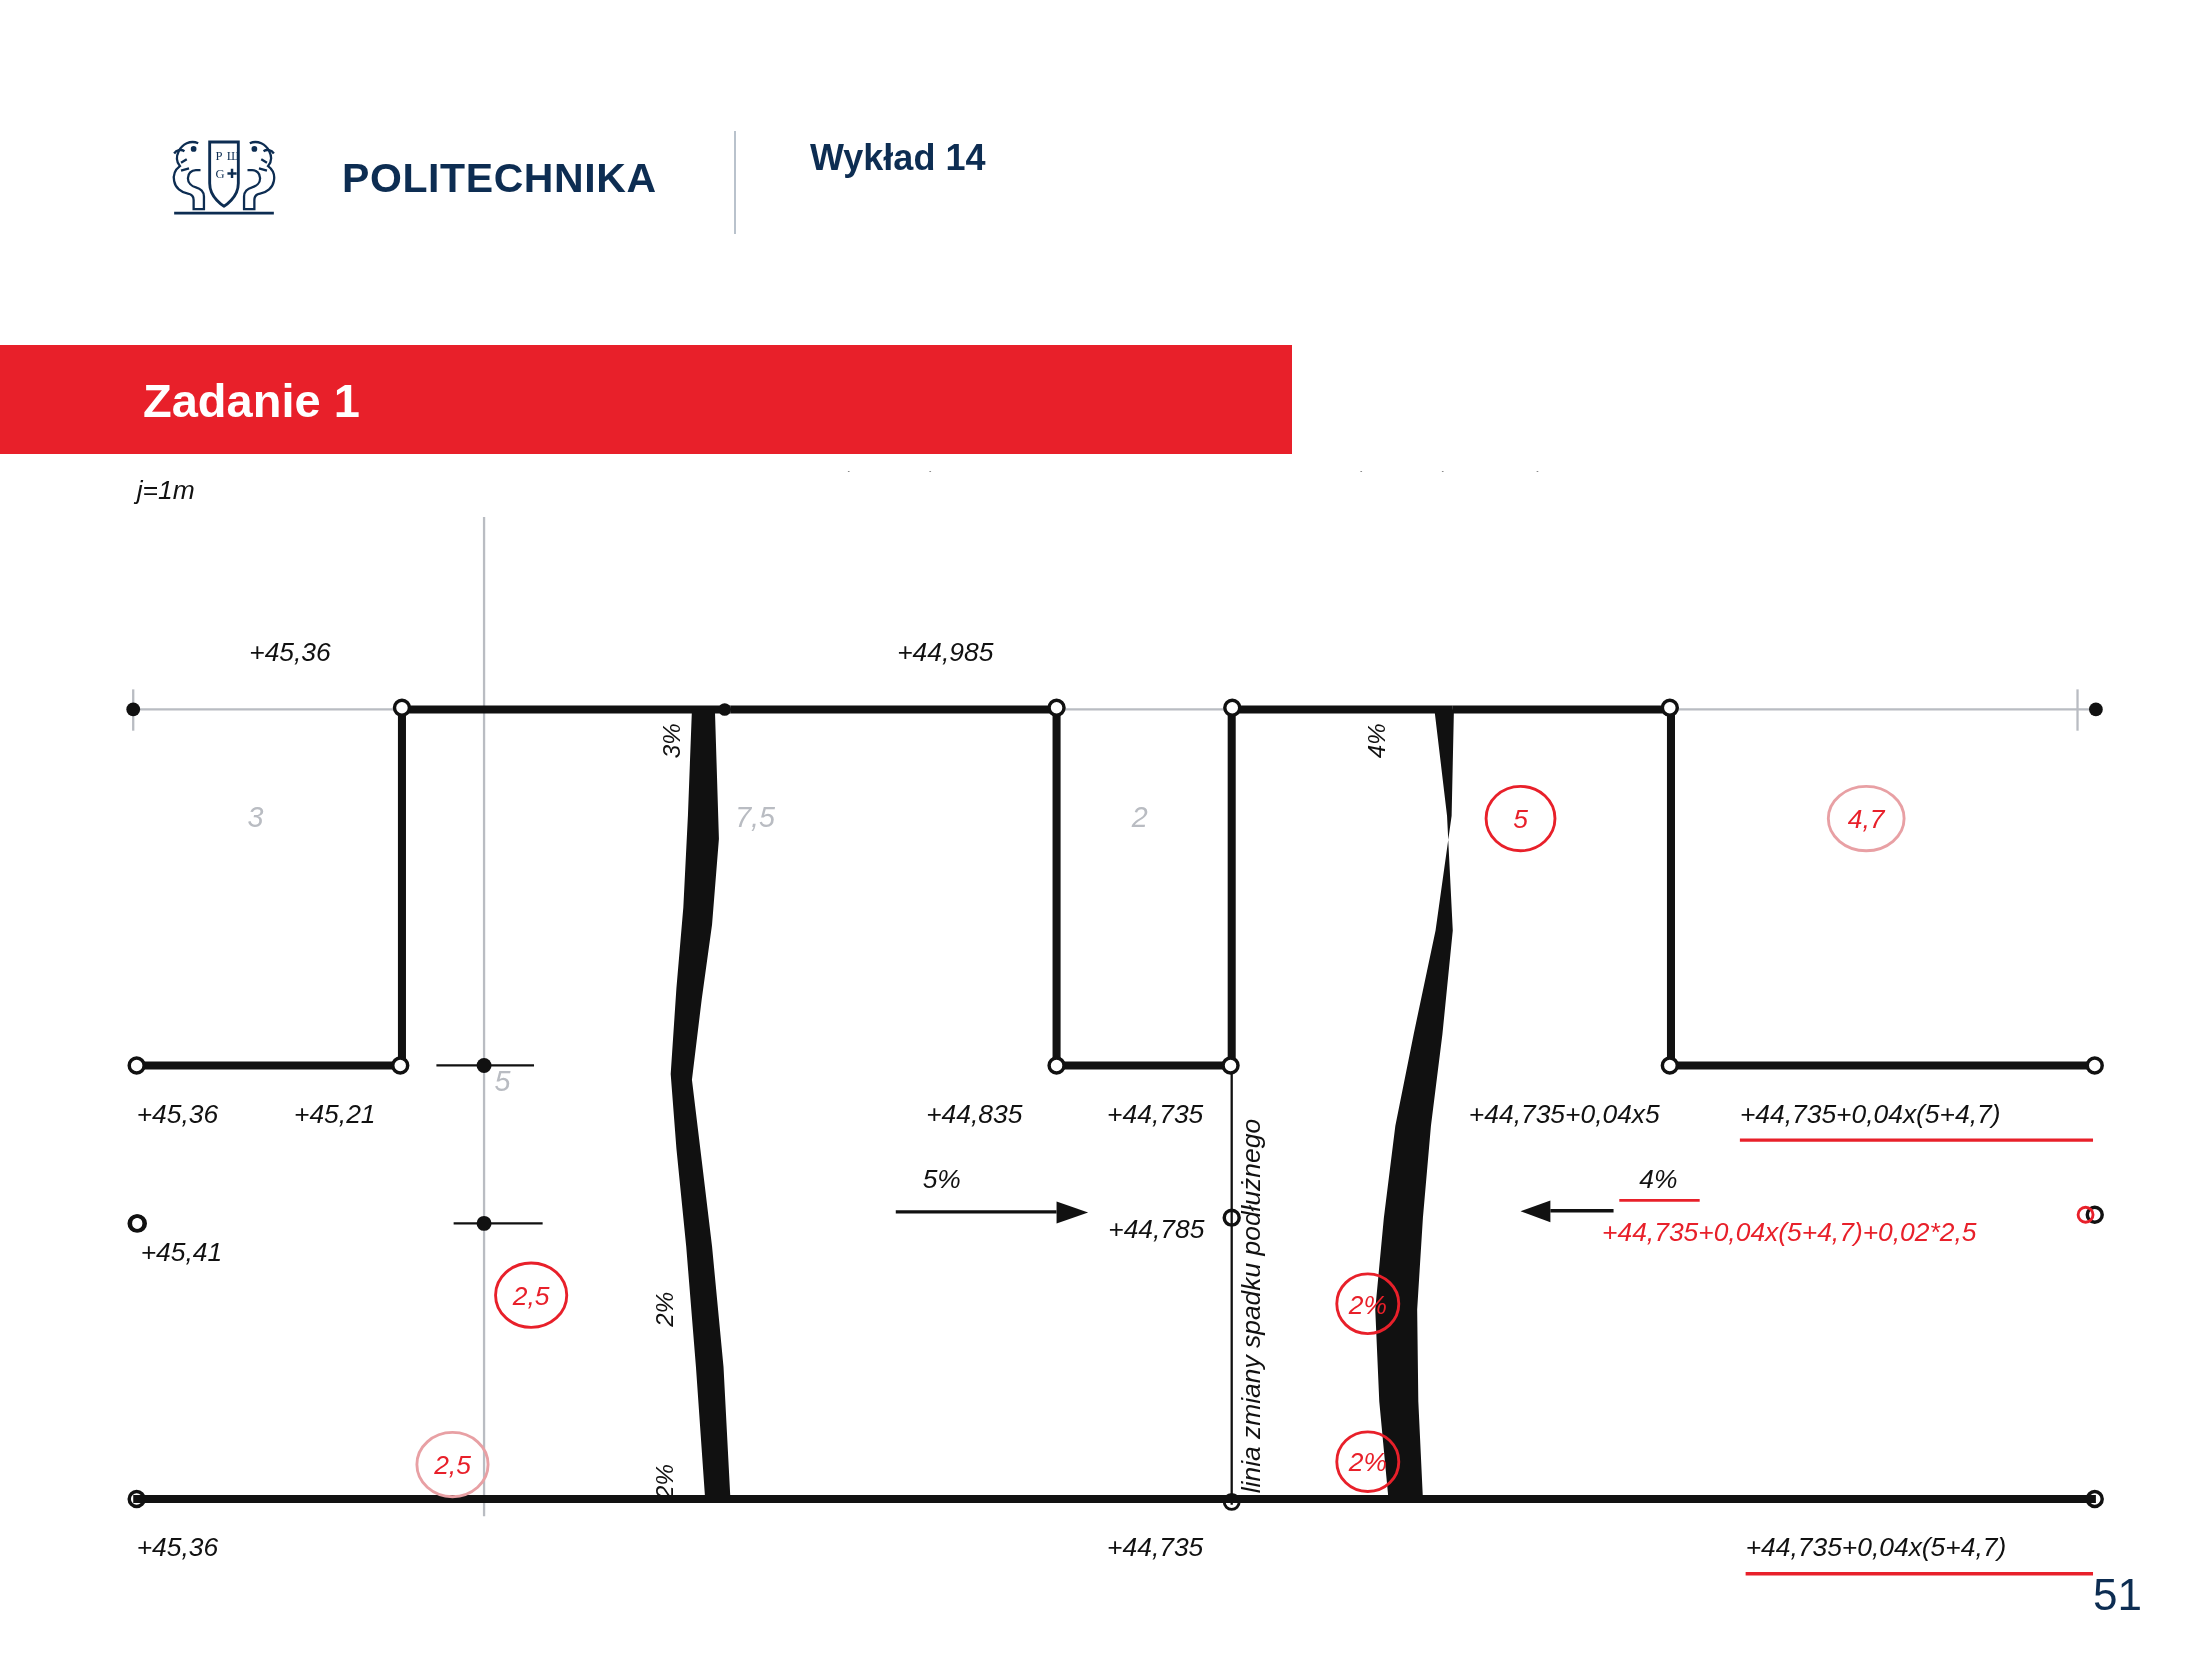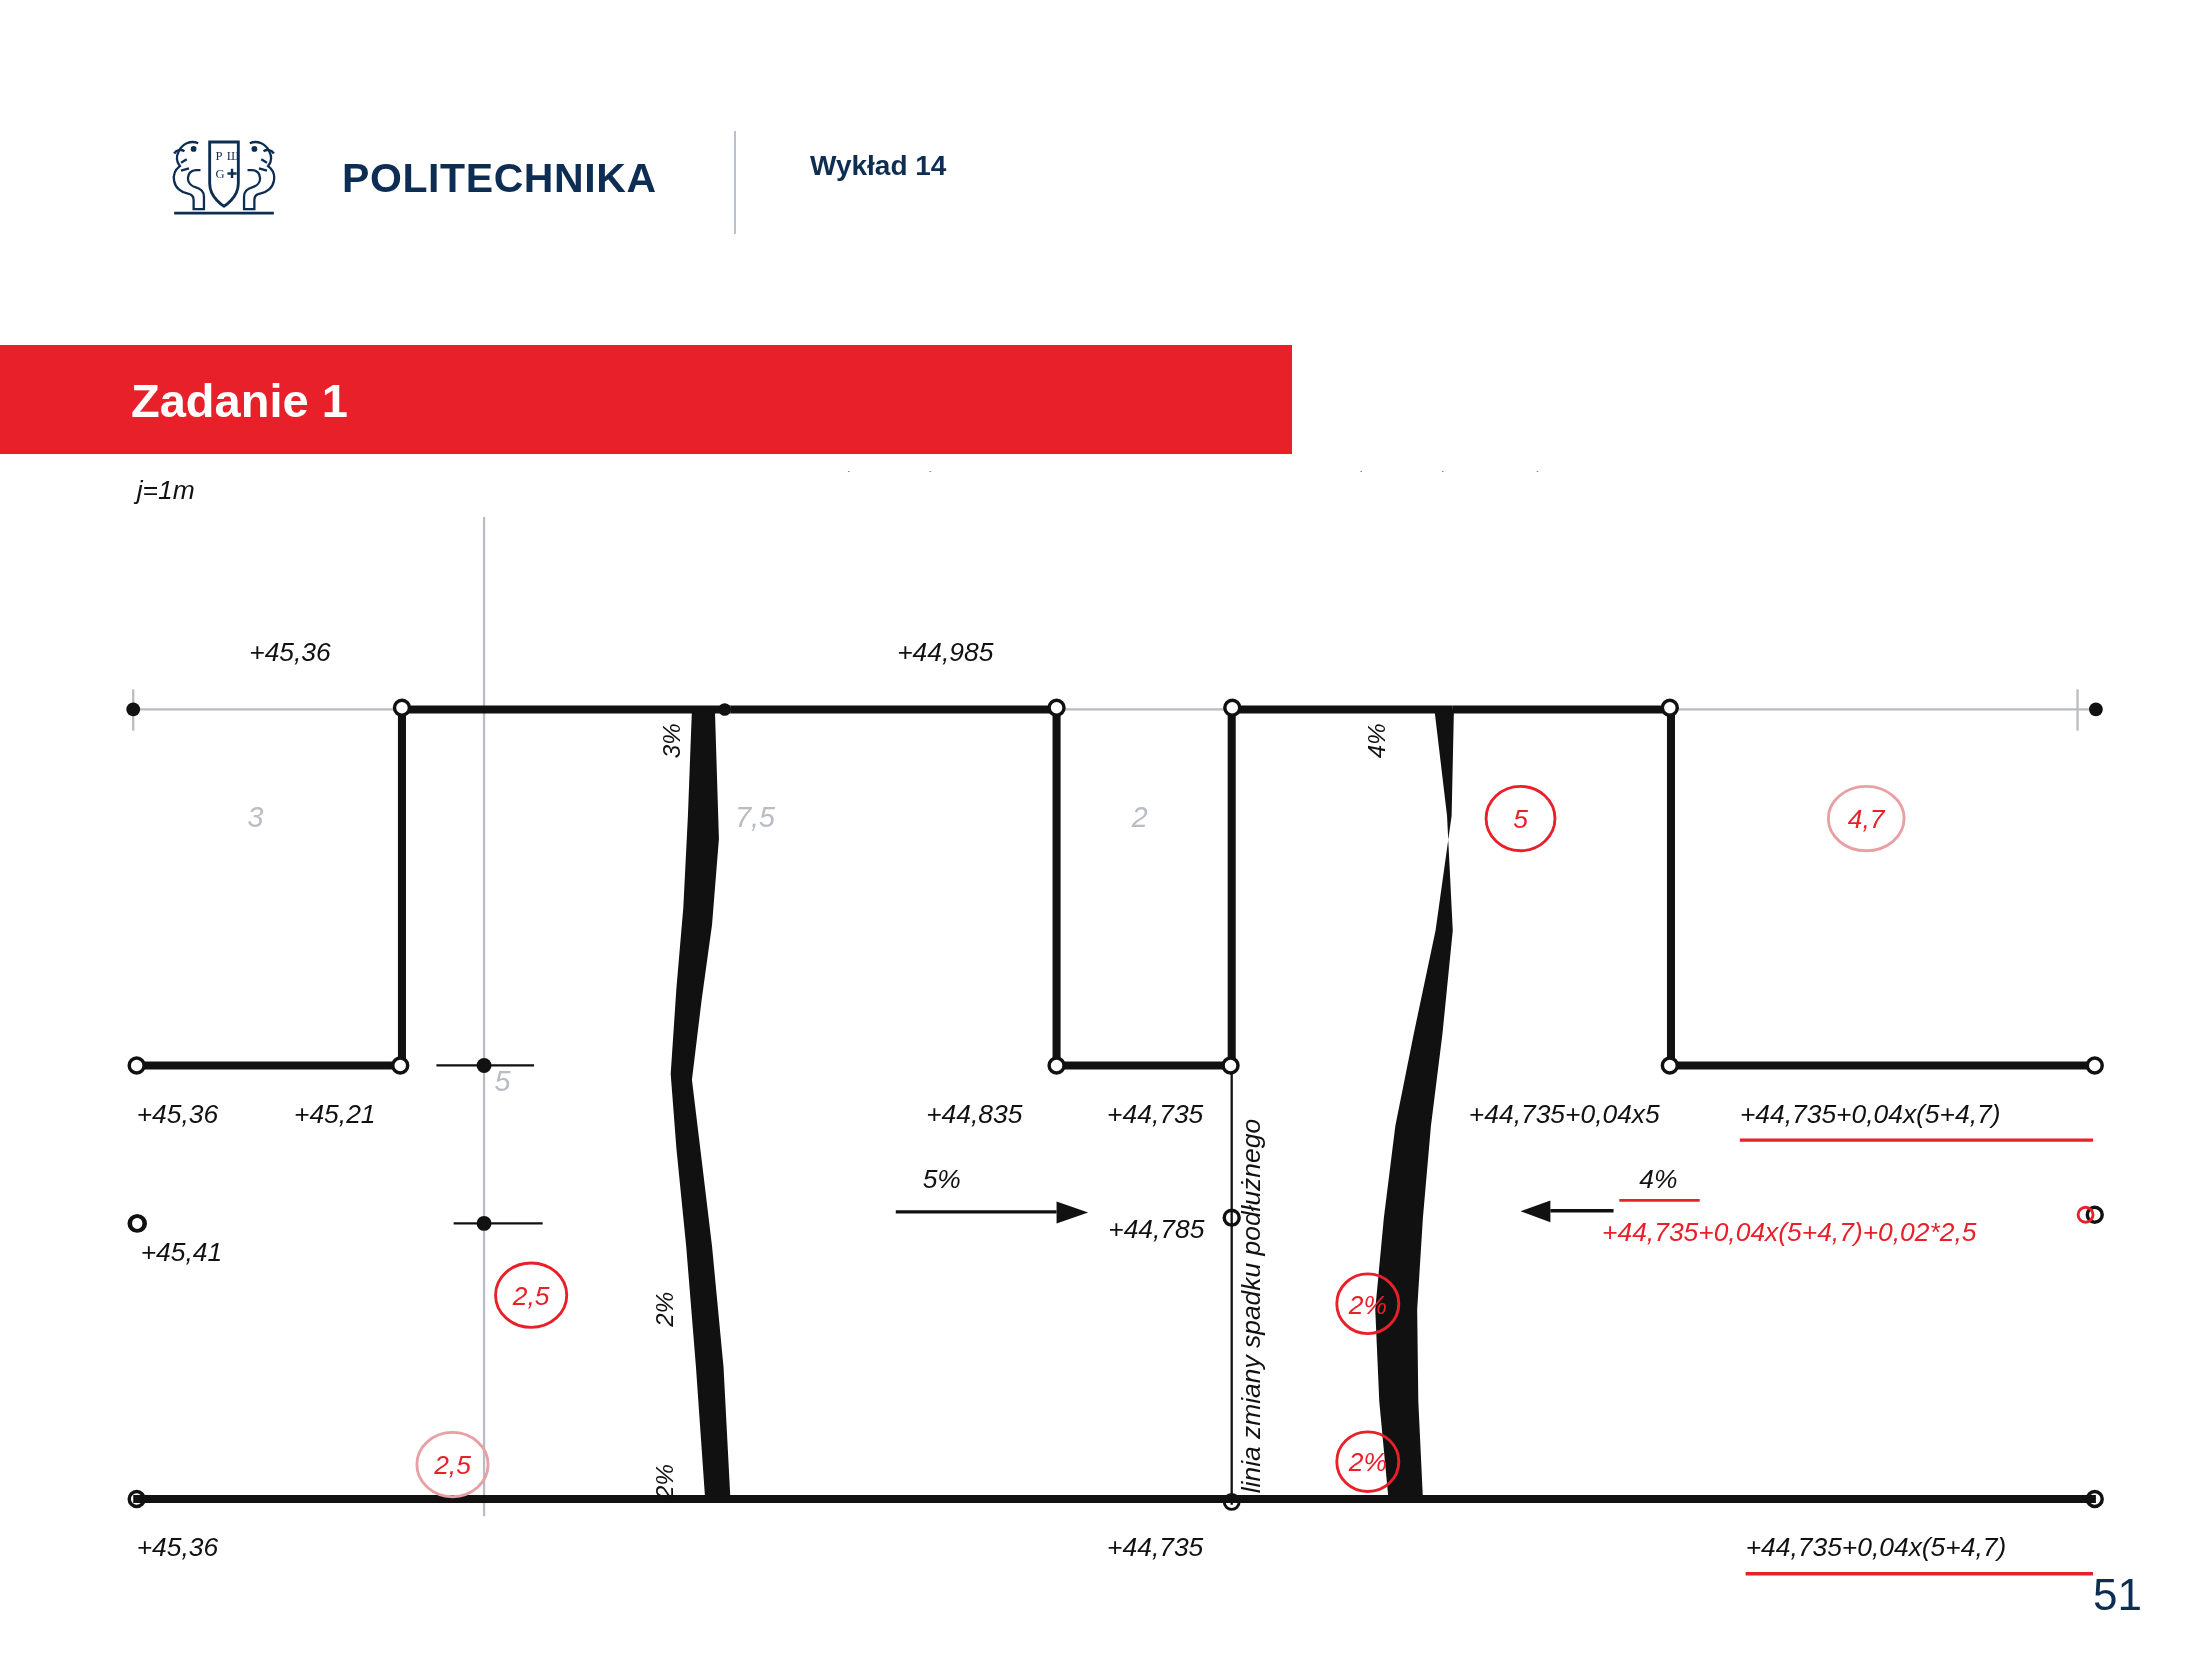--- a/index.html
+++ b/index.html
@@ -46,33 +46,33 @@
     left: 734px; top: 131px;
     width: 2.3px; height: 103px;
     background: #b9c2cc;
   }
   #header-titles {
     position: absolute;
     left: 810px; top: 137px;
     color: #0d2d52;
     font-weight: bold;
   }
-  #lecture-label { font-size: 28px; margin-top: 13px; }
+  #lecture-label { font-size: 36px; }
   #lecture-subtitle { font-size: 36px; margin-top: 20.7px; }
 
   
   #task-band {
     position: absolute;
     left: 0; top: 345px;
     width: 1292px; height: 109px;
     background: #e8202a;
   }
   #task-band-label {
     position: absolute;
-    left: 131px; top: 373px;
+    left: 143px; top: 373px;
     color: #ffffff;
     font-weight: bold;
     font-size: 47px;
   }
 
   
   #drawing {
     position: absolute;
     left: 0; top: 471px;
     width: 2205px; height: 1143px;

